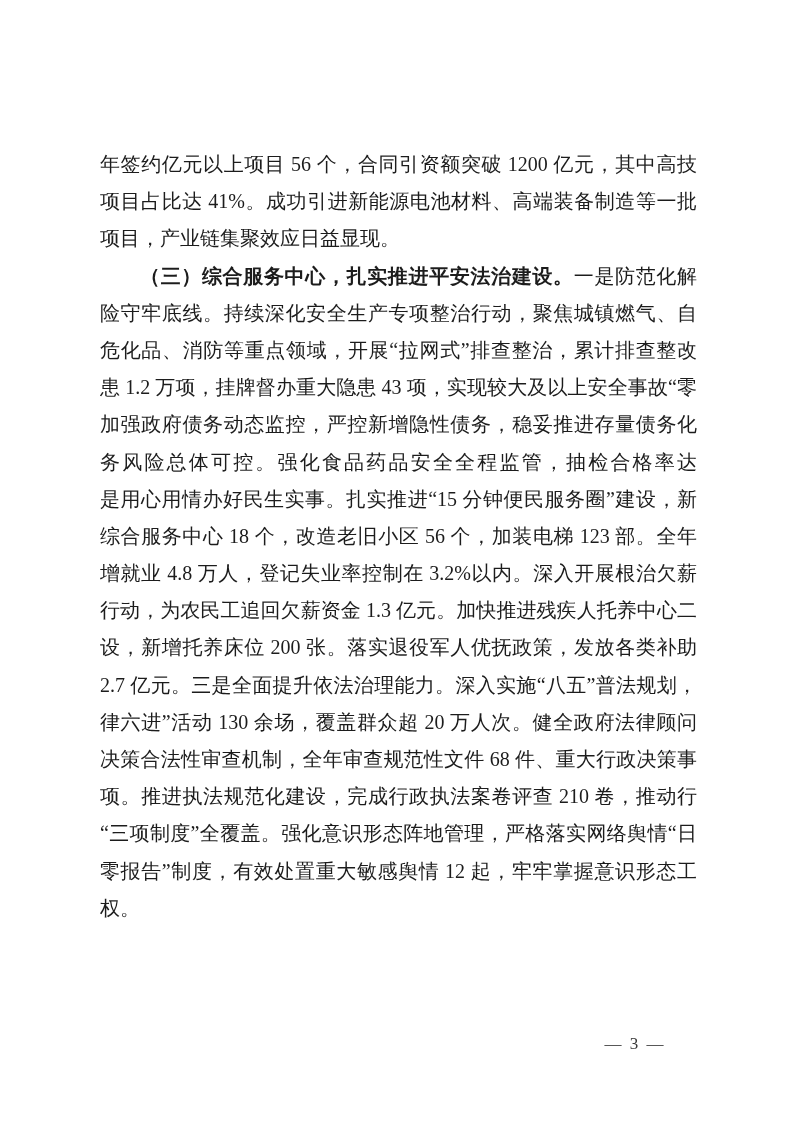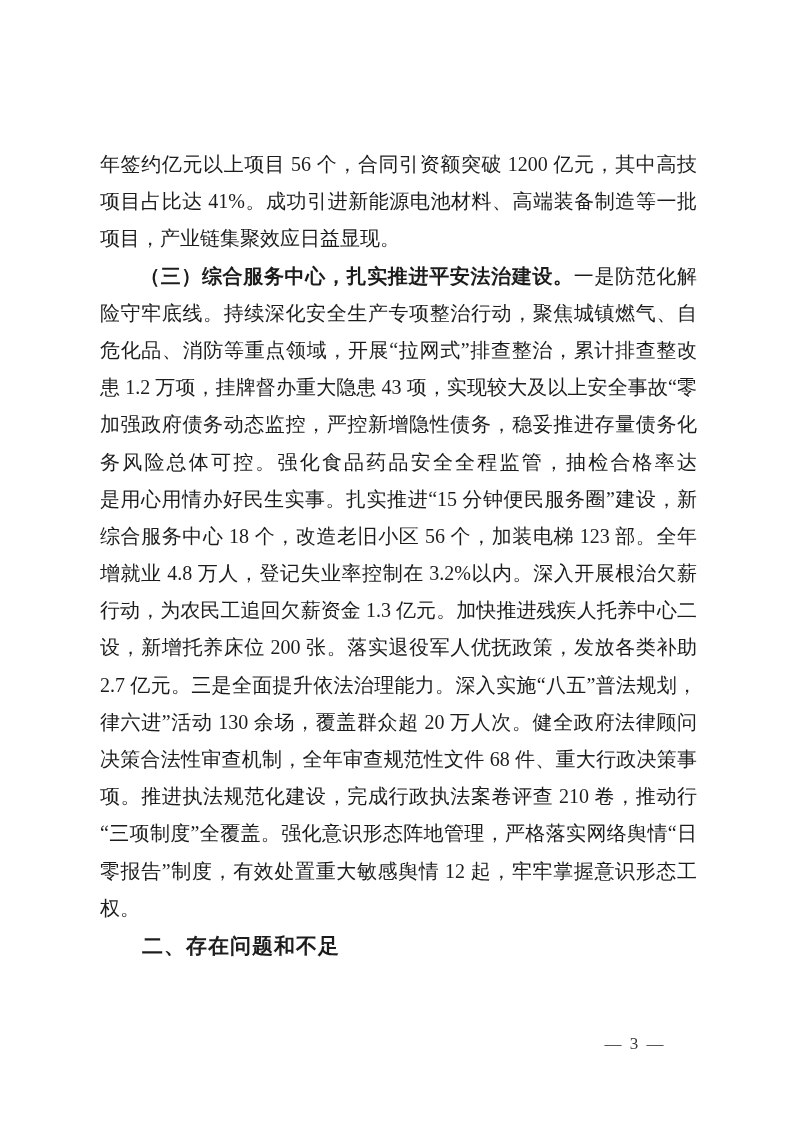--- a/index.html
+++ b/index.html
@@ -83,19 +83,18 @@
     <div class="ln jst"><span>行动，为农民工追回欠薪资金 1.3 亿元。加快推进残疾人托养中心二期建</span></div>
     <div class="ln jst"><span>设，新增托养床位 200 张。落实退役军人优抚政策，发放各类补助资金</span></div>
     <div class="ln jst"><span>2.7 亿元。三是全面提升依法治理能力。深入实施“八五”普法规划，开展“法</span></div>
     <div class="ln jst"><span>律六进”活动 130 余场，覆盖群众超 20 万人次。健全政府法律顾问和重大</span></div>
     <div class="ln jst"><span>决策合法性审查机制，全年审查规范性文件 68 件、重大行政决策事项 41</span></div>
     <div class="ln jst"><span>项。推进执法规范化建设，完成行政执法案卷评查 210 卷，推动行政执法</span></div>
     <div class="ln jst"><span>“三项制度”全覆盖。强化意识形态阵地管理，严格落实网络舆情“日报告、</span></div>
     <div class="ln jst"><span>零报告”制度，有效处置重大敏感舆情 12 起，牢牢掌握意识形态工作主动</span></div>
     <div class="ln end"><span>权。</span></div>
 
-    <div class="ln end ind heading"><span>二、存在问题和不足</span></div>
 
   </div>
 
   <div class="page-number">— 3 —</div>
 
 </div>
 
 </body></html>

